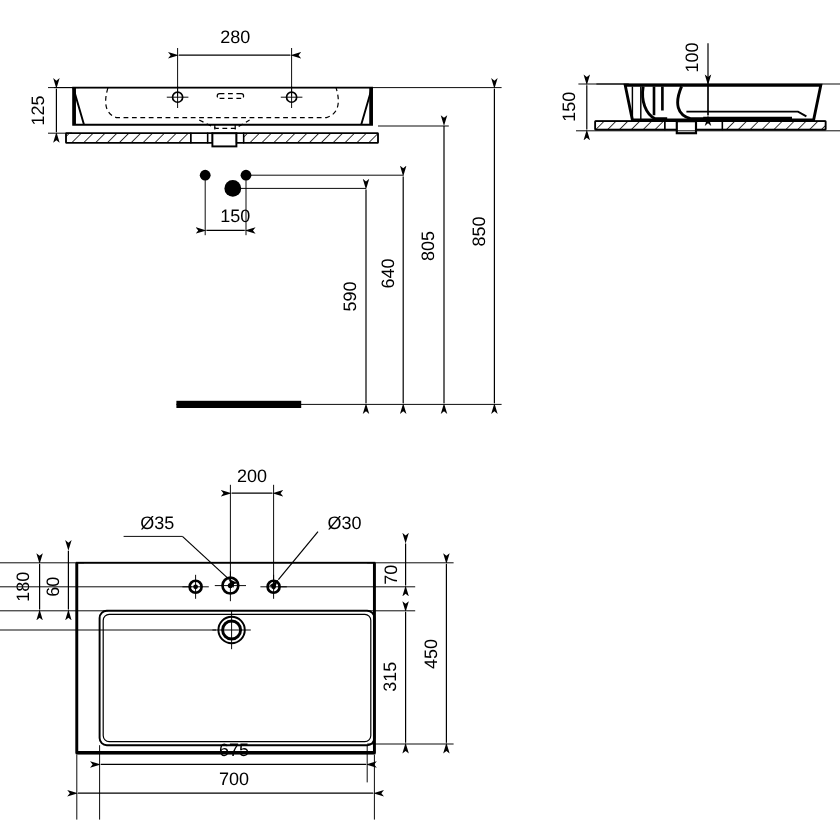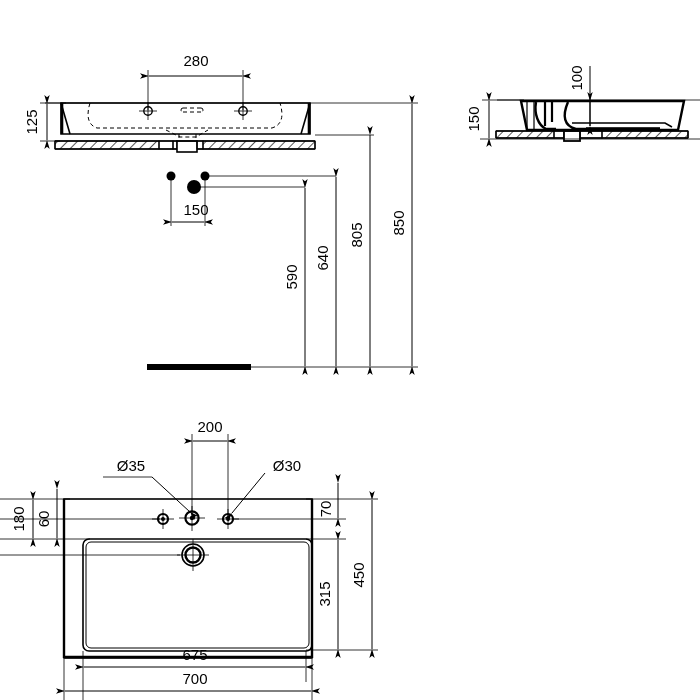--- a/index.html
+++ b/index.html
@@ -10,21 +10,20 @@
   body {
     width: 700px;
     height: 700px;
     font-family: "Liberation Sans", sans-serif;
     overflow: hidden;
   }
   #drawing-root {
     position: relative;
     width: 700px;
     height: 600px;
-    margin-top: 30px;
   }
   svg#tech-drawing {
     display: block;
     width: 700px;
     height: 700px;
   }
   .dim-text {
     font-family: "Liberation Sans", sans-serif;
     font-size: 15px;
     fill: #000000;

